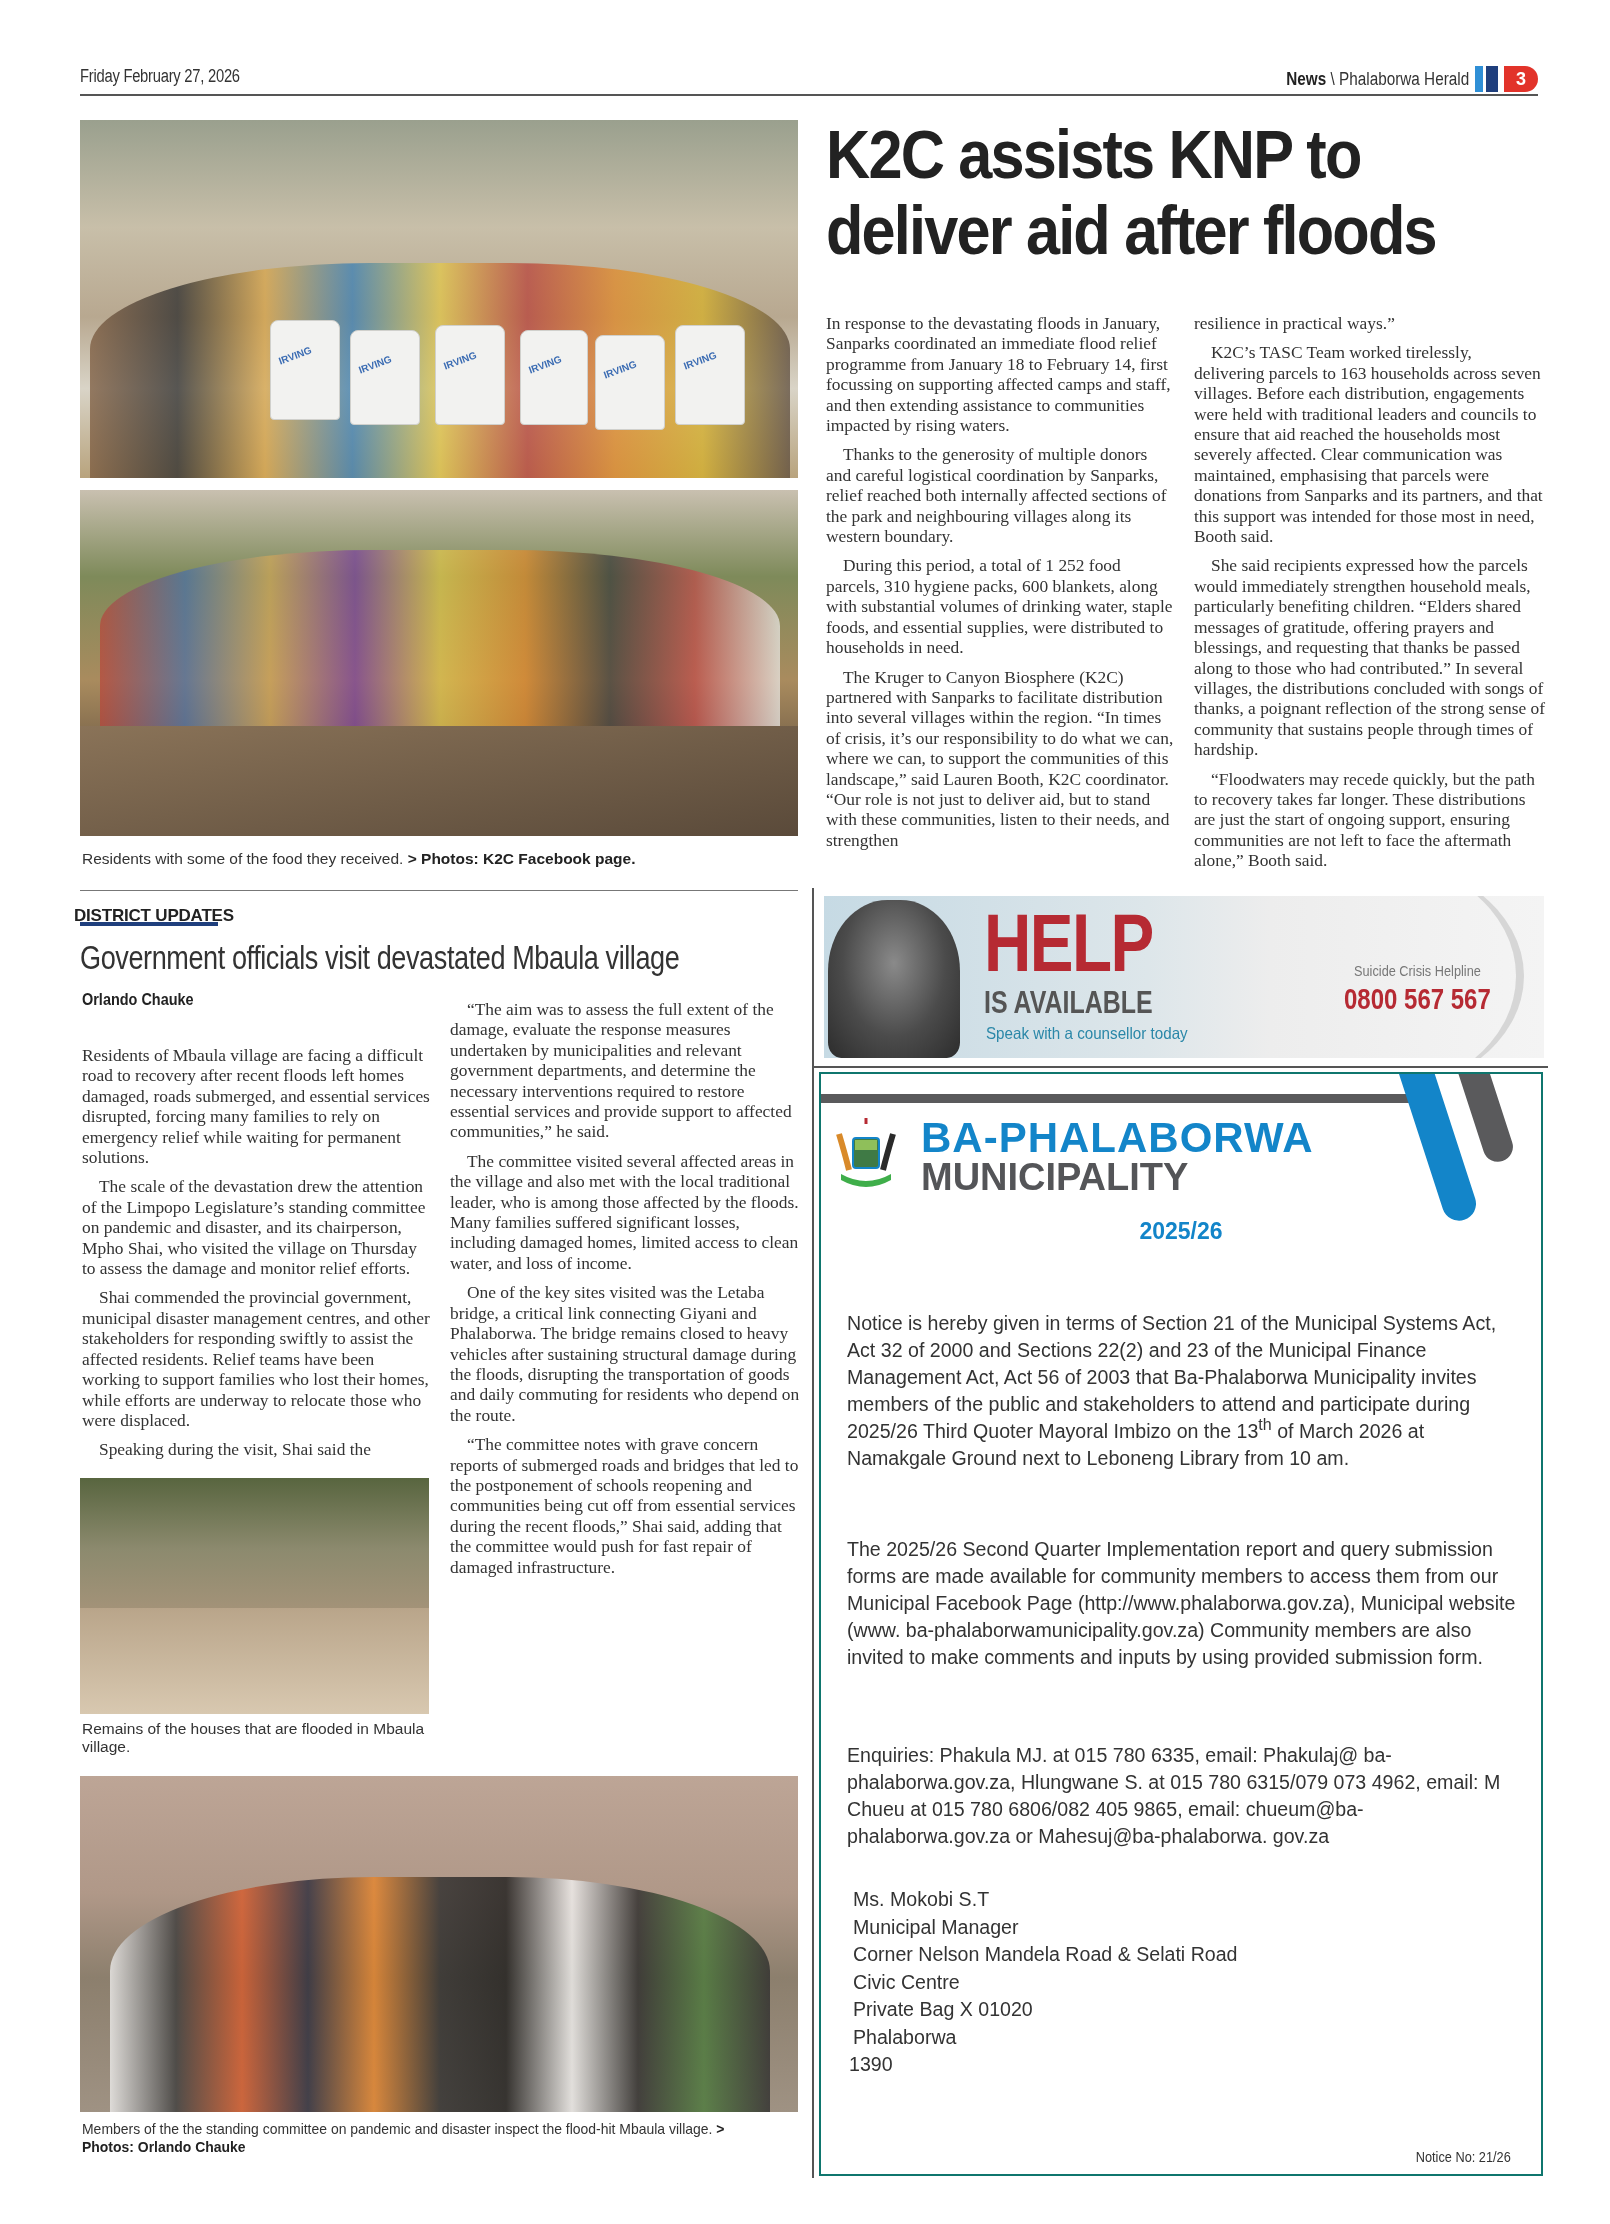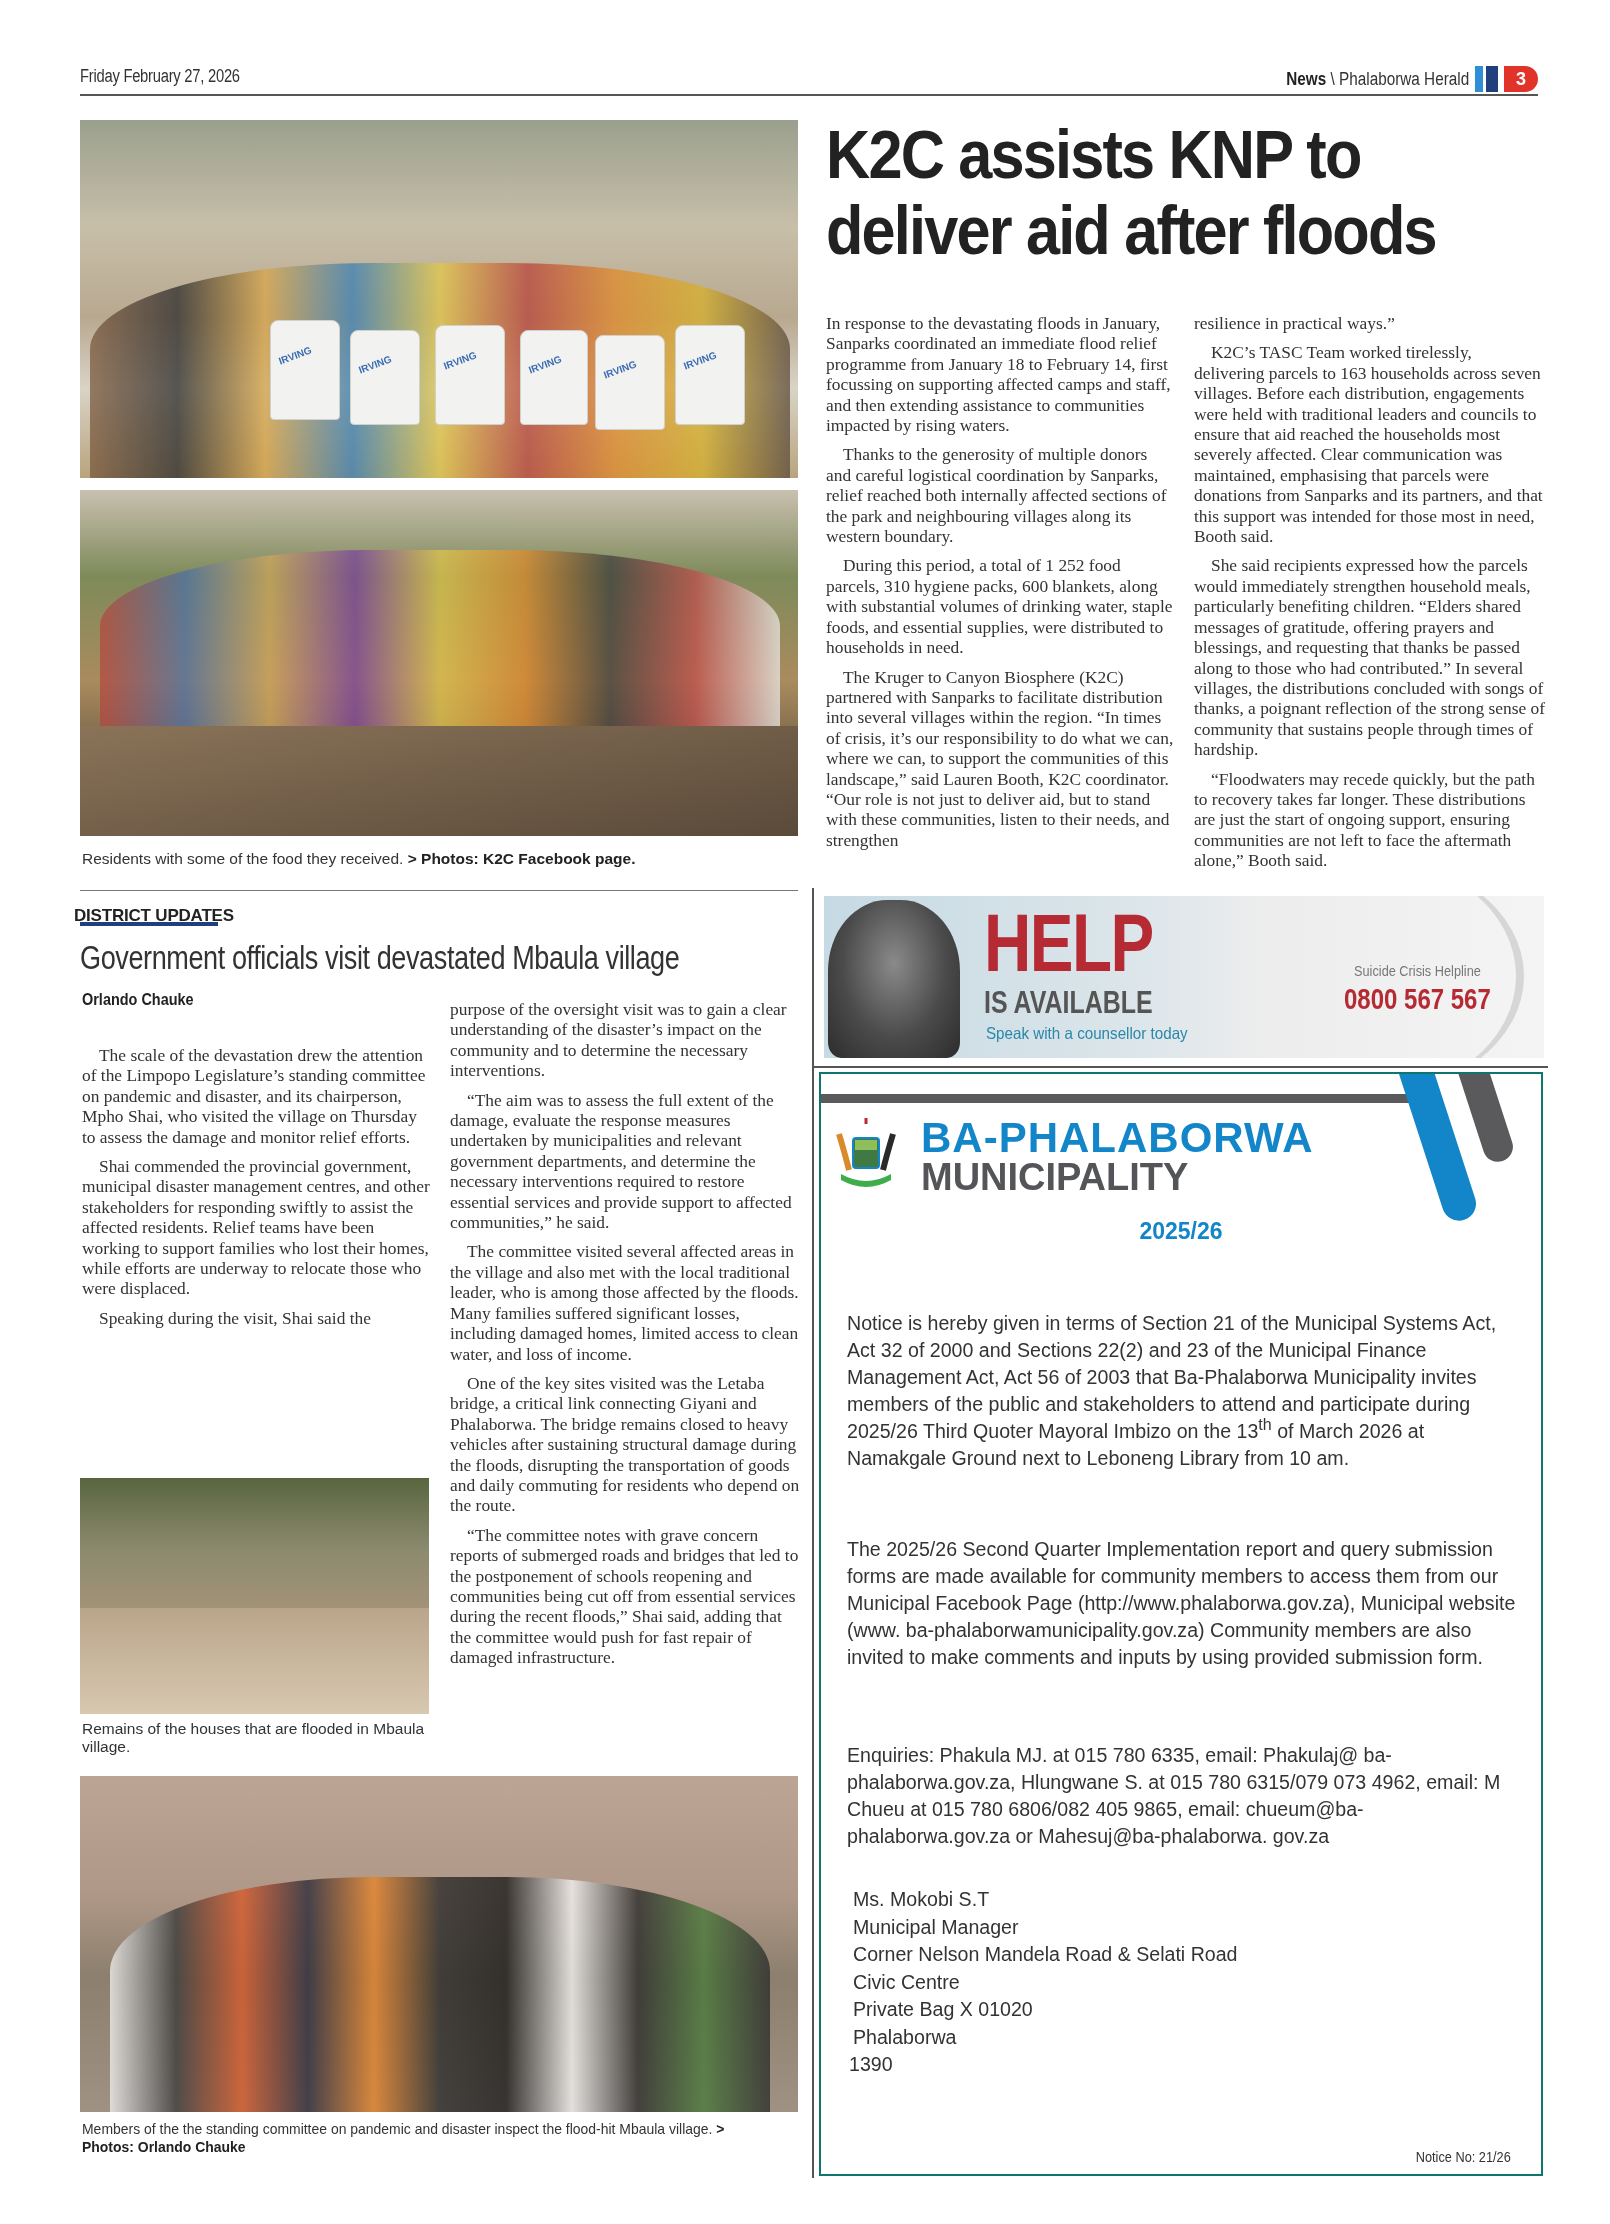--- a/index.html
+++ b/index.html
@@ -146,26 +146,26 @@
 <div class="caption cap1"><span>Residents with some of the food they received.</span> <b>&gt; Photos: K2C Facebook page.</b></div>
 
 <div class="mid-rule"></div>
 
 <div class="kicker">DISTRICT UPDATES</div>
 <div class="kicker-line"></div>
 <div class="story2-title">Government officials visit devastated Mbaula village</div>
 <div class="byline">Orlando Chauke</div>
 
 <div class="col s2-col1">
+  <p class="noind">Residents of Mbaula village are facing a difficult road to recovery after recent floods left homes damaged, roads submerged, and essential services disrupted, forcing many families to rely on emergency relief while waiting for permanent solutions.</p>
   <p>The scale of the devastation drew the attention of the Limpopo Legislature’s standing committee on pandemic and disaster, and its chairperson, Mpho Shai, who visited the village on Thursday to assess the damage and monitor relief efforts.</p>
   <p>Shai commended the provincial government, municipal disaster management centres, and other stakeholders for responding swiftly to assist the affected residents. Relief teams have been working to support families who lost their homes, while efforts are underway to relocate those who were displaced.</p>
   <p>Speaking during the visit, Shai said the</p>
 </div>
 <div class="col s2-col2">
-  <p class="noind">purpose of the oversight visit was to gain a clear understanding of the disaster’s impact on the community and to determine the necessary interventions.</p>
   <p>“The aim was to assess the full extent of the damage, evaluate the response measures undertaken by municipalities and relevant government departments, and determine the necessary interventions required to restore essential services and provide support to affected communities,” he said.</p>
   <p>The committee visited several affected areas in the village and also met with the local traditional leader, who is among those affected by the floods. Many families suffered significant losses, including damaged homes, limited access to clean water, and loss of income.</p>
   <p>One of the key sites visited was the Letaba bridge, a critical link connecting Giyani and Phalaborwa. The bridge remains closed to heavy vehicles after sustaining structural damage during the floods, disrupting the transportation of goods and daily commuting for residents who depend on the route.</p>
   <p>“The committee notes with grave concern reports of submerged roads and bridges that led to the postponement of schools reopening and communities being cut off from essential services during the recent floods,” Shai said, adding that the committee would push for fast repair of damaged infrastructure.</p>
 </div>
 
 <div class="photo photo3">
   <div style="position:absolute;left:0;bottom:0;width:100%;height:45%;background:linear-gradient(180deg,#b9a58a,#d8c8b0);"></div>
 </div>
 <div class="caption cap3">Remains of the houses that are flooded in Mbaula village.</div>

